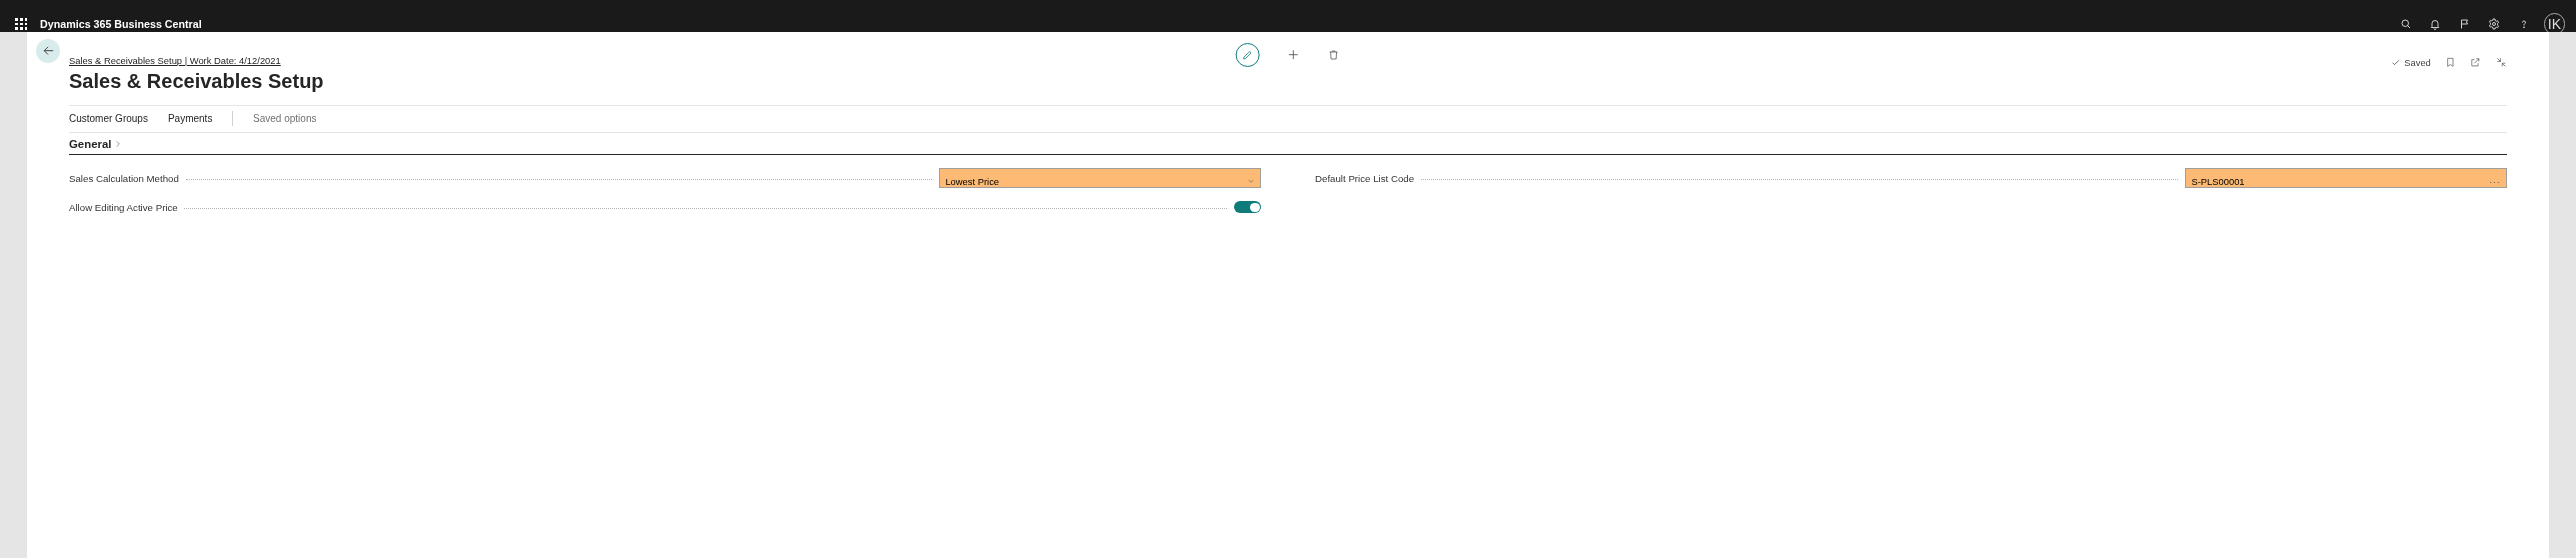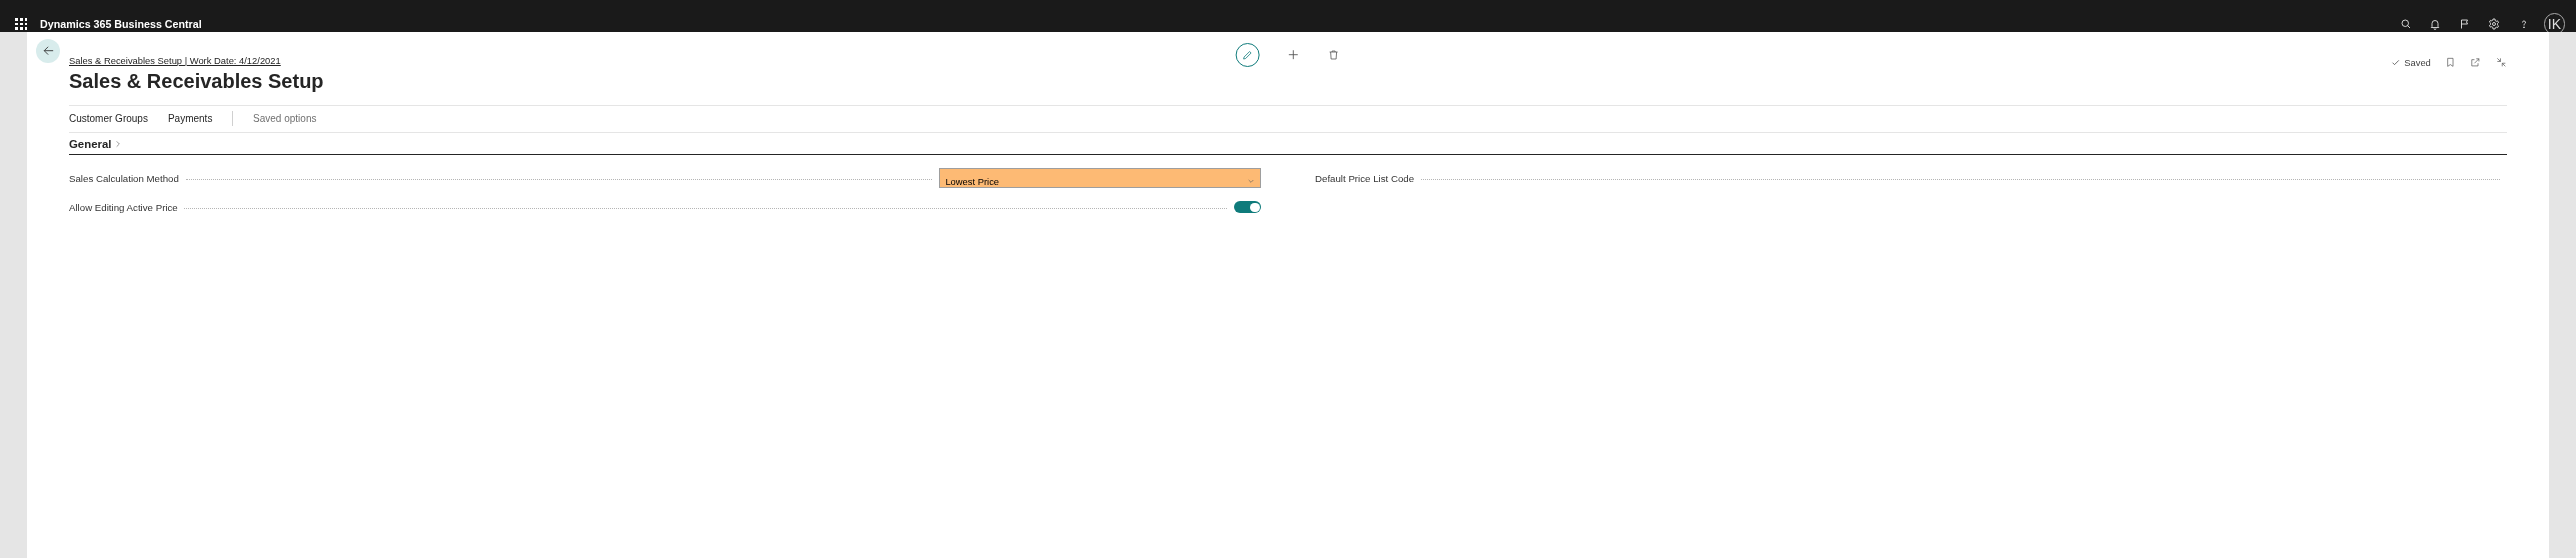--- a/index.html
+++ b/index.html
@@ -304,20 +304,26 @@
                   <polyline points="5 9 12 16 19 9"></polyline>
                 </svg>
             </span>
           </div>
         </div>
       </div>
 
       <div class="field-row">
         <span class="field-label">Default Price List Code</span>
         <span class="dots"></span>
+        <div class="field-control">
+          <div class="lookup-box">
+            <span>S-PLS00001</span>
+            <span class="ellipsis">···</span>
+          </div>
+        </div>
       </div>
 
       <div class="field-row">
         <span class="field-label">Allow Editing Active Price</span>
         <span class="dots"></span>
         <div class="field-control" style="width:auto;">
           <div class="toggle">
             <div class="knob"></div>
           </div>
         </div>

